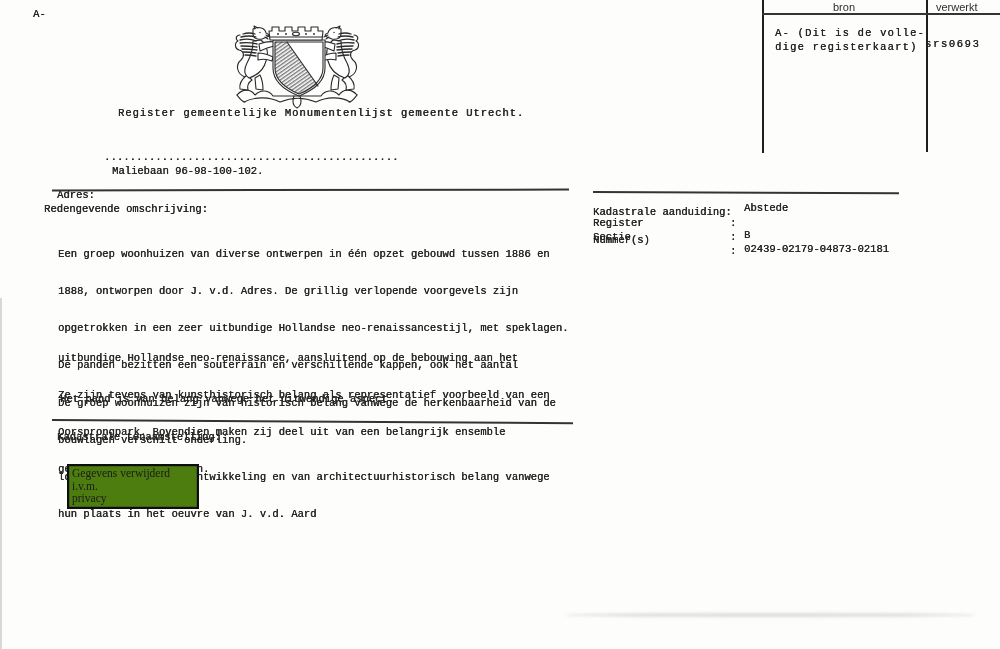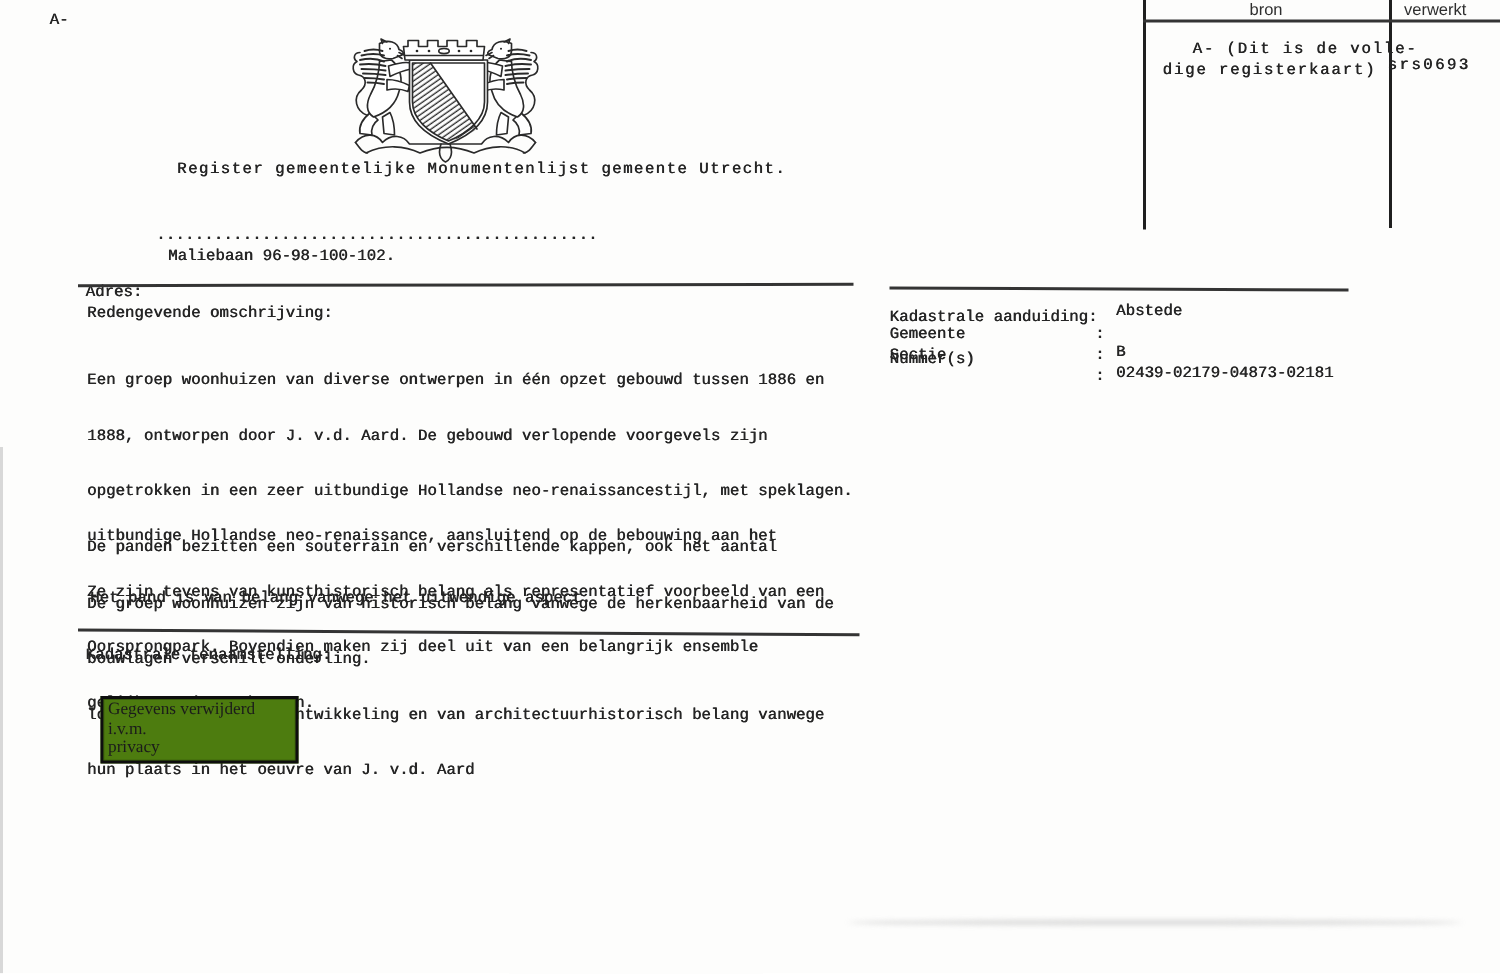--- a/index.html
+++ b/index.html
@@ -17,21 +17,21 @@
   #coat{left:194px;top:7px;}
   #title{left:118px;top:107px;letter-spacing:0.95px;}
   #adres-value{left:112px;top:165px;}
   #adres-label{left:57px;top:155px;margin-top:34px;}
   #adres-dots{left:104px;top:151px;letter-spacing:0.1px;}
 
   #rule-left-1{left:52px;top:189px;width:517px;transform:rotate(-0.1deg);}
   #rule-left-2{left:52px;top:419px;width:521px;transform:rotate(0.35deg);transform-origin:left center;}
   #rule-right{left:593px;top:191px;width:306px;transform:rotate(0.25deg);transform-origin:left center;}
 
-  #redengevende-heading{left:58px;top:203px;}
+  #redengevende-heading{left:44px;top:203px;}
   #para1{left:58px;top:223px;}
   #para2{left:58px;top:327px;}
   #para3{left:60px;top:393px;}
 
   #aanduiding-heading{left:593px;top:206px;}
   .klabel{position:absolute;left:593px;white-space:pre;}
   .kcolon{position:absolute;left:730px;white-space:pre;}
   .kvalue{position:absolute;left:744px;white-space:pre;}
   #krow0-l{top:217px;} #krow0-c{top:217px;} #krow0-v{top:202px;}
   #krow1-l{top:231px;} #krow1-c{top:231px;} #krow1-v{top:229px;}
@@ -40,21 +40,21 @@
   #tenaamstelling-heading{left:57px;top:431px;}
   #privacy-box{position:absolute;left:67px;top:464px;width:122px;border:2.5px solid #0e0e0e;
                padding:1px 3px 2px 3px;background:#4d7c0f;box-shadow:inset 0 0 0 0.5px rgba(0,0,0,0.35);font-family:Liberation Serif, serif;}
 
   
   #tbl-vline-1{left:762px;top:0;height:153px;}
   #tbl-vline-2{left:926px;top:0;height:152px;}
   #tbl-hline{left:762px;top:13px;width:238px;}
   #tbl-bron-header{left:762px;top:1px;width:164px;text-align:center;white-space:pre;position:absolute;}
   #tbl-verwerkt-header{left:936px;top:1px;}
-  #card-line1{left:775px;top:27px;letter-spacing:1.2px;margin-left:20px;}
+  #card-line1{left:775px;top:27px;letter-spacing:1.2px;}
   #card-line2{left:775px;top:41px;letter-spacing:1.2px;}
   #verwerkt-value{left:925px;top:38px;letter-spacing:1.6px;}
 
   
   #smudge-left{position:absolute;left:0;top:298px;width:2px;height:351px;background:#b9b9b9;opacity:.55;}
   #smudge-bottom{position:absolute;left:565px;top:613px;width:410px;height:4px;background:#cfcfcf;
                  border-radius:50%;filter:blur(1.6px);opacity:.7;}
   svg .ln{stroke:#2a2a2a;fill:none;stroke-width:1.1;stroke-linecap:round;stroke-linejoin:round;}
   svg .fw{fill:#ffffff;}
 </style>
@@ -114,38 +114,38 @@
   <div class="abs mono" id="adres-value">Maliebaan 96-98-100-102.</div>
   <div class="abs mono" id="adres-dots">..............................................</div>
 
   <div class="rule" id="rule-left-1"></div>
   <div class="rule" id="rule-right"></div>
   <div class="rule" id="rule-left-2"></div>
 
   <div class="abs mono" id="redengevende-heading">Redengevende omschrijving:</div>
   <div class="abs mono" id="para1">
     <div>Een groep woonhuizen van diverse ontwerpen in één opzet gebouwd tussen 1886 en</div>
-    <div>1888, ontworpen door J. v.d. Aard. De gebouwd verlopende voorgevels zijn</div>
+    <div>1888, ontworpen door J. v.d. Adres. De grillig verlopende voorgevels zijn</div>
     <div>opgetrokken in een zeer uitbundige Hollandse neo-renaissancestijl, met speklagen.</div>
     <div>De panden bezitten een souterrain en verschillende kappen, ook het aantal</div>
     <div>De groep woonhuizen zijn van historisch belang vanwege de herkenbaarheid van de</div>
     <div>bouwlagen verschilt onderling.</div>
     <div>locaal topografische ontwikkeling en van architectuurhistorisch belang vanwege</div>
     <div>hun plaats in het oeuvre van J. v.d. Aard</div>
   </div>
   <div class="abs mono" id="para2">
     <div>uitbundige Hollandse neo-renaissance, aansluitend op de bebouwing aan het</div>
     <div>Ze zijn tevens van kunsthistorisch belang als representatief voorbeeld van een</div>
     <div>Oorsprongpark. Bovendien maken zij deel uit van een belangrijk ensemble</div>
     <div>gelijksoortige gebouwen.</div>
   </div>
   <div class="abs mono" id="para3">Het pand is van belang vanwege het uitwendige aspect.</div>
 
   <div class="abs mono" id="aanduiding-heading">Kadastrale aanduiding:</div>
-  <div class="mono klabel" id="krow0-l">Gemeente</div>
+  <div class="mono klabel" id="krow0-l">Register</div>
   <div class="mono kcolon" id="krow0-c">:</div>
   <div class="mono kvalue" id="krow0-v">Abstede</div>
   <div class="mono klabel" id="krow1-l">Sectie</div>
   <div class="mono kcolon" id="krow1-c">:</div>
   <div class="mono kvalue" id="krow1-v">B</div>
   <div class="mono klabel" id="krow2-l">Nummer(s)</div>
   <div class="mono kcolon" id="krow2-c">:</div>
   <div class="mono kvalue" id="krow2-v">02439-02179-04873-02181</div>
 
   <div class="abs mono" id="tenaamstelling-heading">Kadastrale tenaamstelling:</div>

